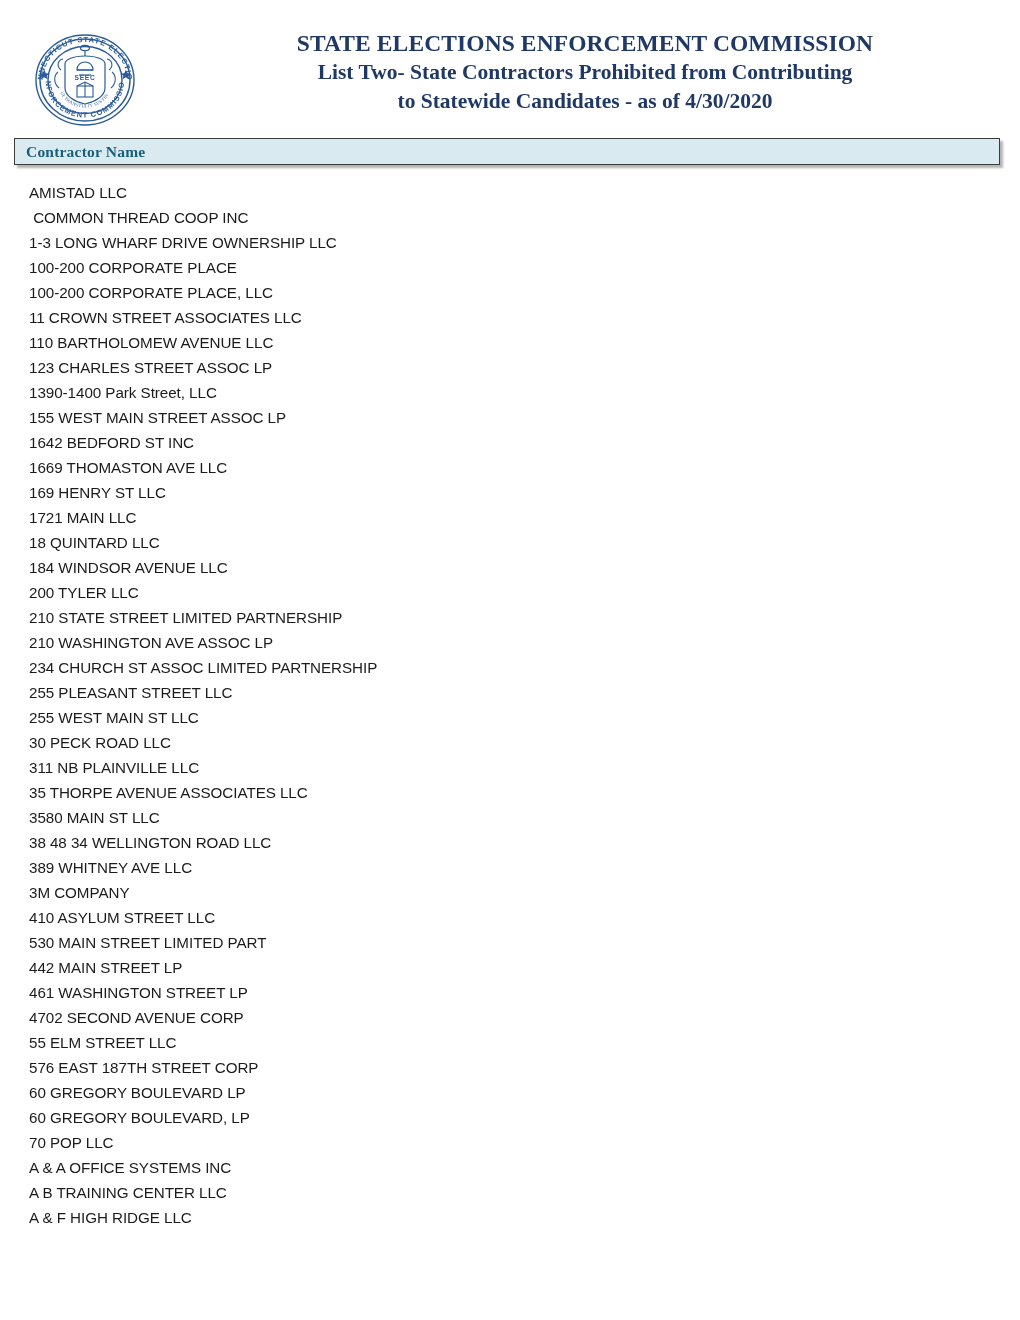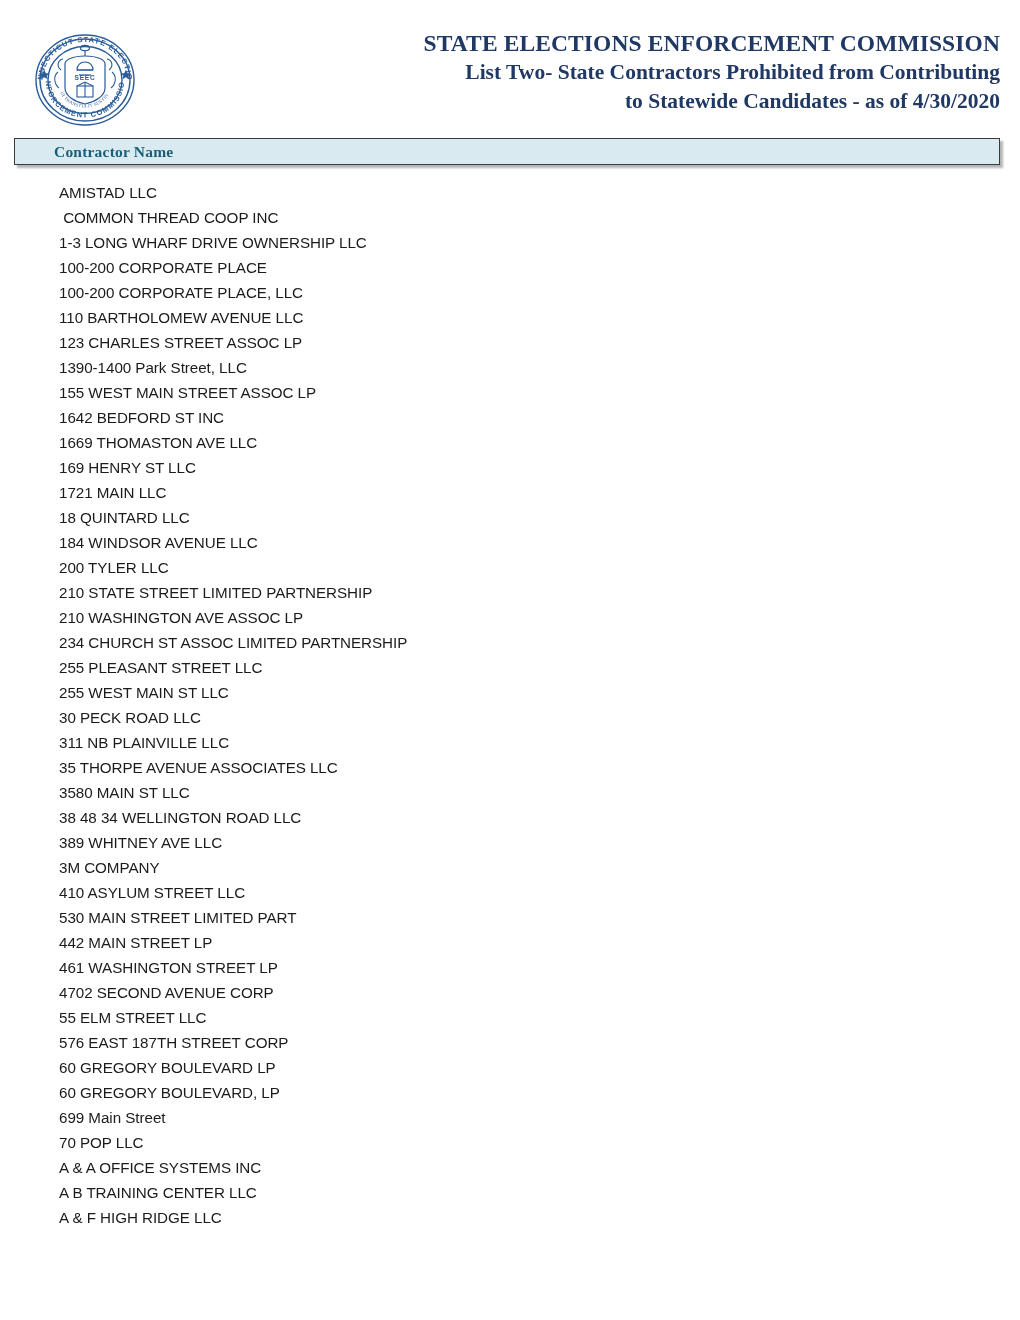--- a/index.html
+++ b/index.html
@@ -29,21 +29,21 @@
     width: 120px;
     height: 100px;
   }
   .seal svg { display: block; width: 120px; height: 100px; }
 
   .title-block {
     position: absolute;
     left: 170px;
     right: 20px;
     top: 28px;
-    text-align: right;
+    text-align: center;
     font-family: "Liberation Serif", serif;
     color: #1f3864;
   }
   .title-line-1 {
     font-size: 23.5px;
     font-weight: bold;
     letter-spacing: 0.1px;
     line-height: 30px;
     white-space: nowrap;
   }
@@ -75,34 +75,33 @@
     position: absolute;
     left: 12px;
     top: 50%;
     transform: translateY(-50%);
     font-family: "Liberation Serif", serif;
     font-weight: bold;
     font-size: 15.5px;
     color: #1a5f78;
     letter-spacing: 0.2px;
     white-space: nowrap;
-    margin-left: 28px;
   }
 
   
   .contractor-list {
     position: absolute;
     left: 0;
     top: 180px;
     width: 1020px;
   }
   .contractor-row {
     height: 25px;
     line-height: 25px;
-    padding-left: 59px;
+    padding-left: 29px;
     font-family: "Liberation Sans", sans-serif;
     font-size: 15.2px;
     color: #1b1b1b;
     white-space: pre;
     letter-spacing: -0.05px;
   }
 </style>
 </head>
 <body>
 
@@ -168,20 +167,21 @@
   <div class="column-header"></div>
   <div class="column-header-label">Contractor Name</div>
 </div>
 
 <div class="contractor-list">
     <div class="contractor-row">AMISTAD LLC</div>
     <div class="contractor-row"> COMMON THREAD COOP INC</div>
     <div class="contractor-row">1-3 LONG WHARF DRIVE OWNERSHIP LLC</div>
     <div class="contractor-row">100-200 CORPORATE PLACE</div>
     <div class="contractor-row">100-200 CORPORATE PLACE, LLC</div>
+    <div class="contractor-row">11 CROWN STREET ASSOCIATES LLC</div>
     <div class="contractor-row">110 BARTHOLOMEW AVENUE LLC</div>
     <div class="contractor-row">123 CHARLES STREET ASSOC LP</div>
     <div class="contractor-row">1390-1400 Park Street, LLC</div>
     <div class="contractor-row">155 WEST MAIN STREET ASSOC LP</div>
     <div class="contractor-row">1642 BEDFORD ST INC</div>
     <div class="contractor-row">1669 THOMASTON AVE LLC</div>
     <div class="contractor-row">169 HENRY ST LLC</div>
     <div class="contractor-row">1721 MAIN LLC</div>
     <div class="contractor-row">18 QUINTARD LLC</div>
     <div class="contractor-row">184 WINDSOR AVENUE LLC</div>
@@ -200,18 +200,17 @@
     <div class="contractor-row">3M COMPANY</div>
     <div class="contractor-row">410 ASYLUM STREET LLC</div>
     <div class="contractor-row">530 MAIN STREET LIMITED PART</div>
     <div class="contractor-row">442 MAIN STREET LP</div>
     <div class="contractor-row">461 WASHINGTON STREET LP</div>
     <div class="contractor-row">4702 SECOND AVENUE CORP</div>
     <div class="contractor-row">55 ELM STREET LLC</div>
     <div class="contractor-row">576 EAST 187TH STREET CORP</div>
     <div class="contractor-row">60 GREGORY BOULEVARD LP</div>
     <div class="contractor-row">60 GREGORY BOULEVARD, LP</div>
-    <div class="contractor-row">699 Main Street</div>
     <div class="contractor-row">70 POP LLC</div>
     <div class="contractor-row">A &amp; A OFFICE SYSTEMS INC</div>
     <div class="contractor-row">A B TRAINING CENTER LLC</div>
     <div class="contractor-row">A &amp; F HIGH RIDGE LLC</div>
   </div>
 
 </body></html>

